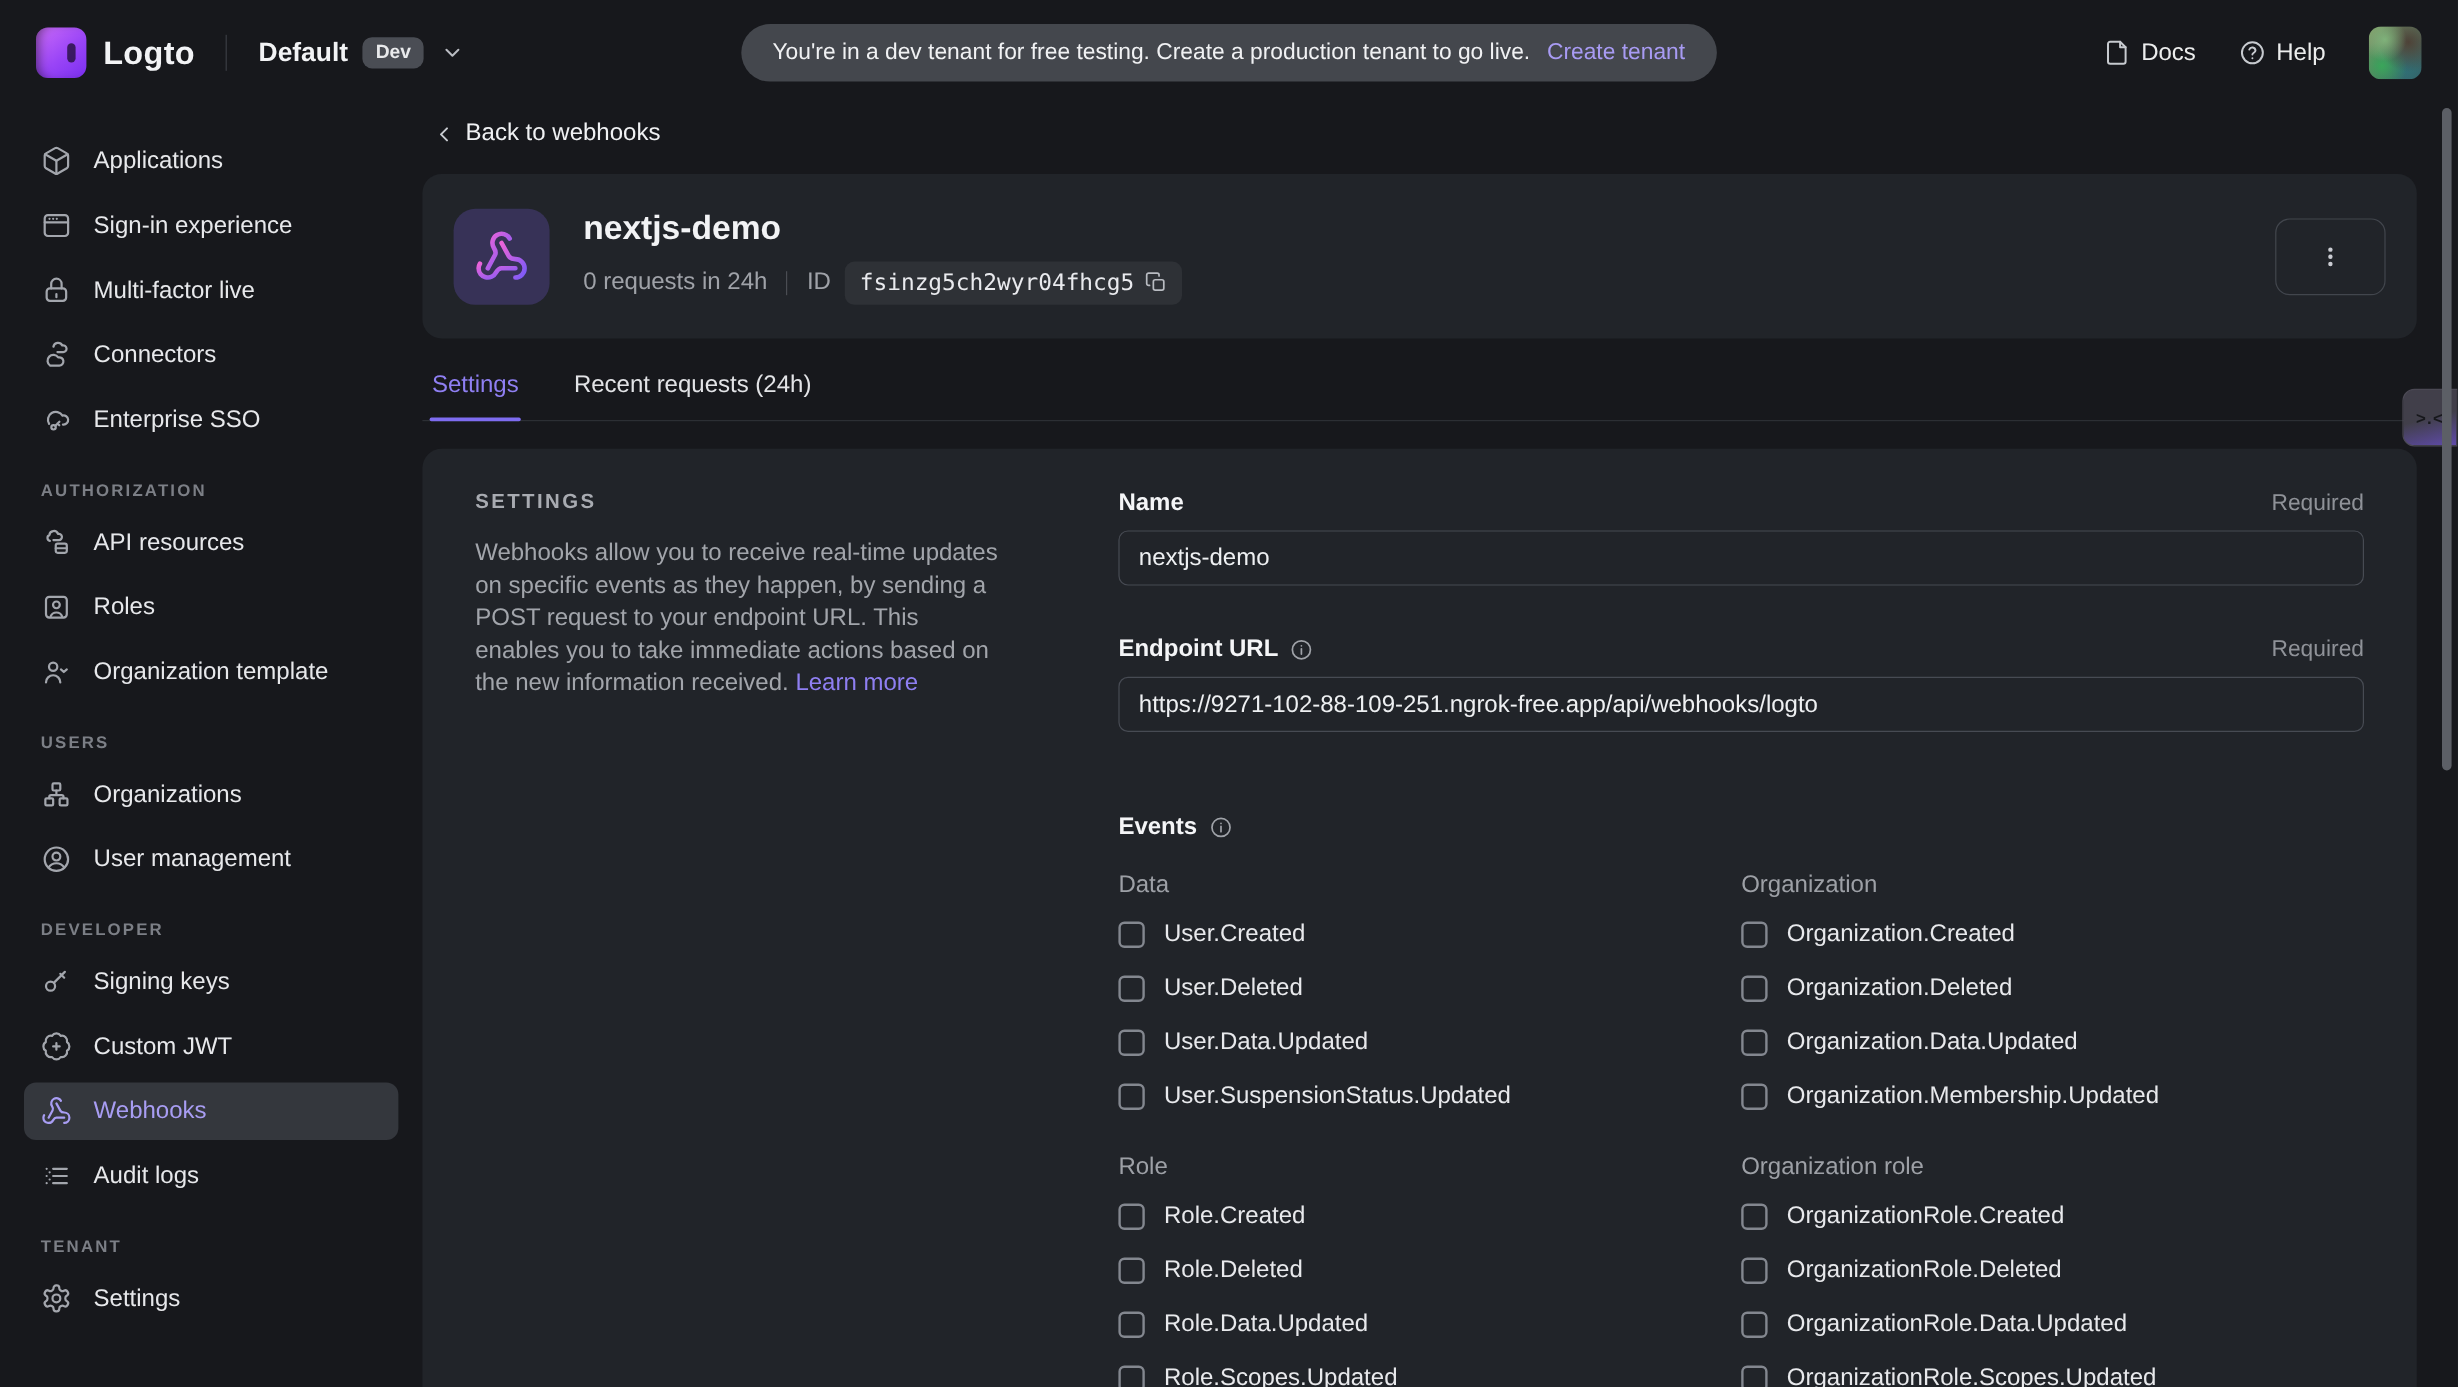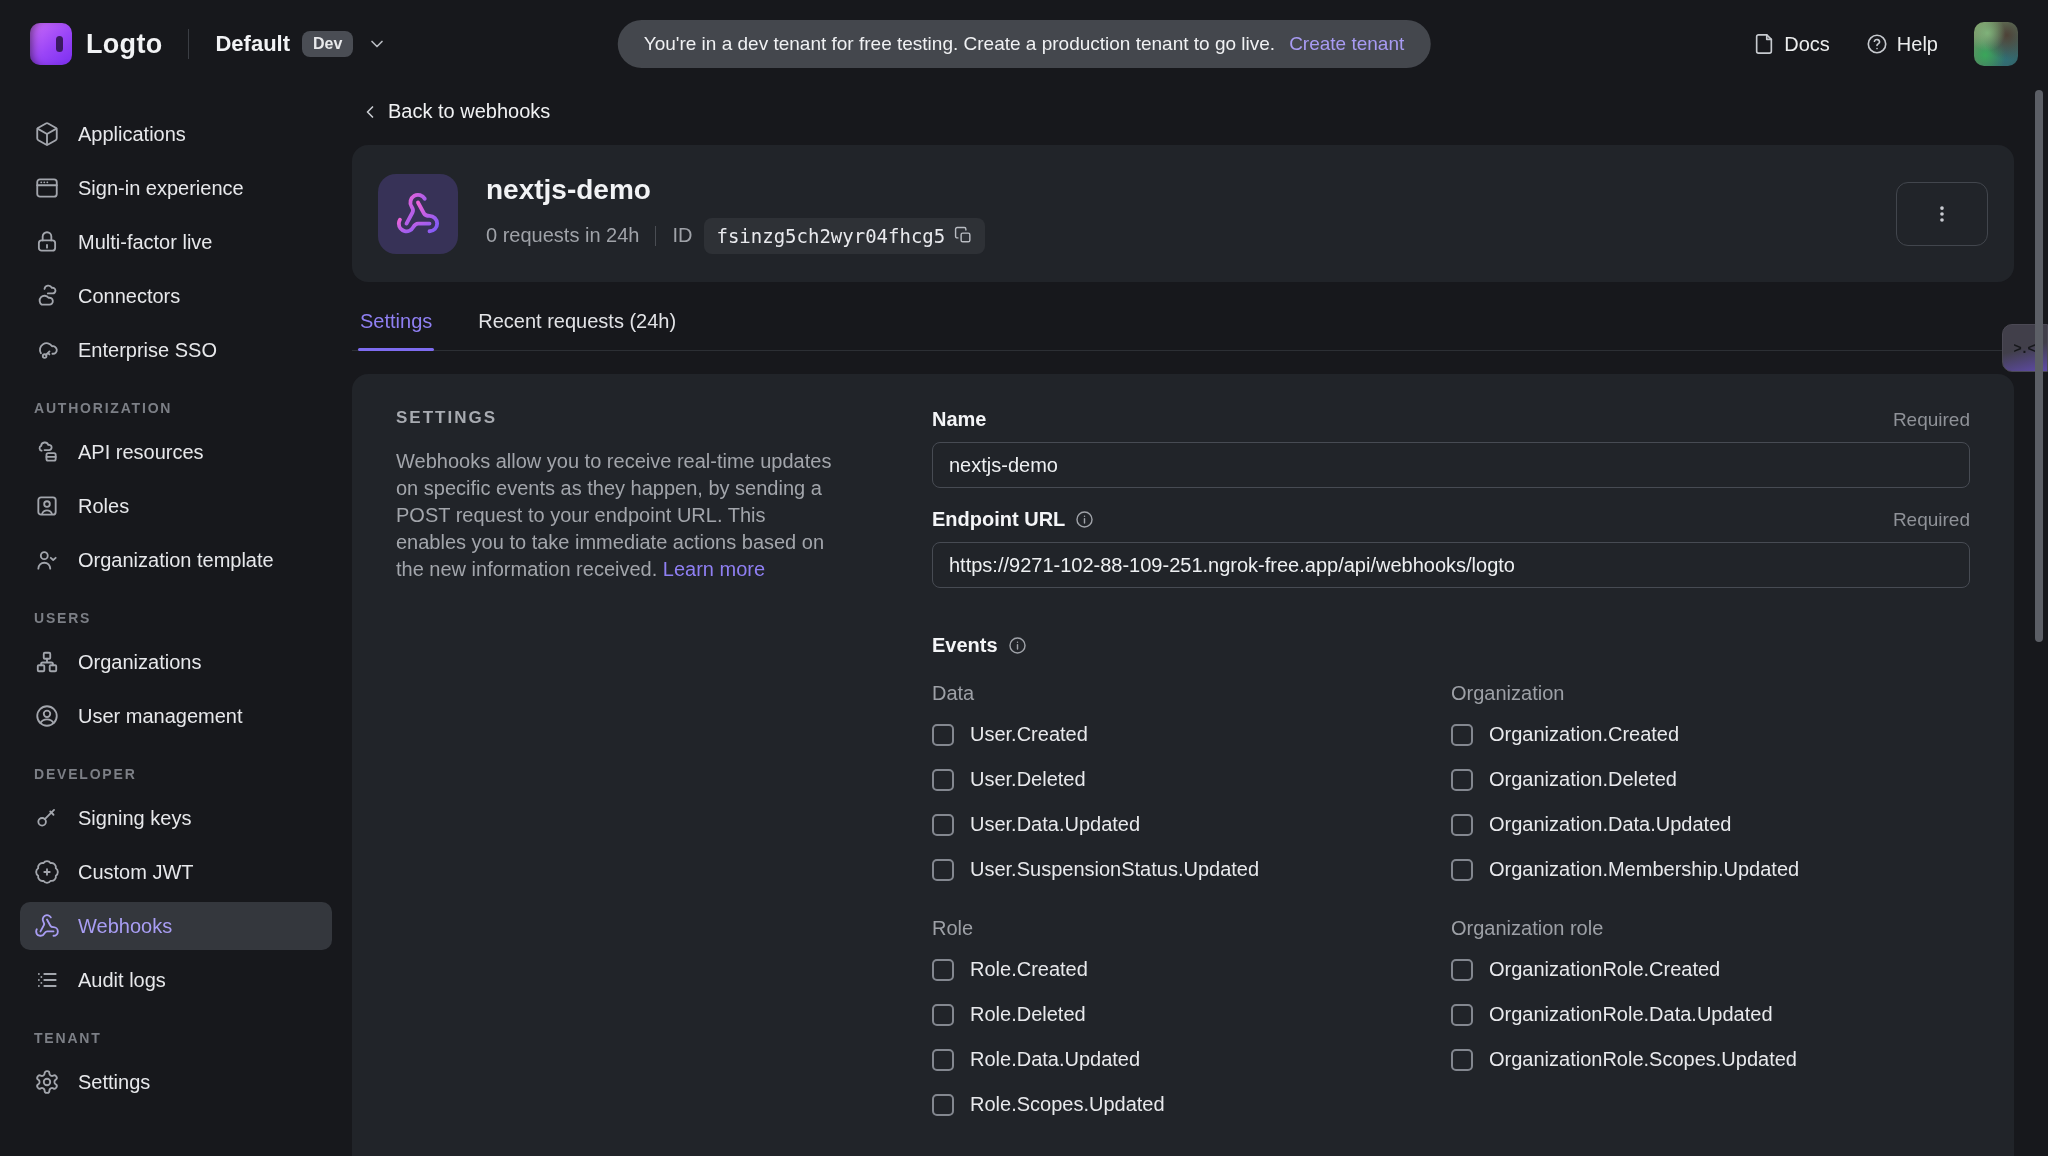--- a/index.html
+++ b/index.html
@@ -118,22 +118,22 @@
   .form-col { flex:1; margin-left:96px; }
   .field-head { display:flex; justify-content:space-between; align-items:center; }
   .field-label { font-size:20px; font-weight:600; color:#f4f5f7; display:flex; align-items:center; gap:10px; }
   .field-label svg, .events-head svg { color:#9fa2a8; }
   .required { font-size:19px; color:#8f9298; }
   .text-input {
     margin-top:11px; width:100%; height:46px; background:transparent;
     border:1px solid #474b53; border-radius:8px; padding:0 16px;
     font-size:20px; color:#eef0f2; font-family:"Liberation Sans", sans-serif; outline:none;
   }
-  .field + .field { margin-top:20px; }
-  .events-head { margin-top:46px; display:flex; align-items:center; gap:10px;
+  .field + .field { margin-top:42px; }
+  .events-head { margin-top:68px; display:flex; align-items:center; gap:10px;
     font-size:20px; font-weight:600; color:#f4f5f7; }
   .events-grid { display:grid; grid-template-columns:1fr 1fr; }
   .group-name { font-size:20px; color:#9da0a6; margin:25px 0 7px; }
   .event-row { display:flex; align-items:center; gap:16px; height:45px; cursor:pointer; }
   .checkbox { width:22px; height:22px; border:2px solid #83878f; border-radius:5px; flex-shrink:0; }
   .event-label { font-size:20px; color:#e8e9ec; }
 
   
   .scrollbar-thumb { position:absolute; right:5px; top:90px; width:8px; height:552px;
     border-radius:4px; background:#5c5f66; z-index:6; cursor:pointer; }
@@ -518,20 +518,24 @@
           </div>
 
           <div class="event-group">
             <div class="group-name">Organization role</div>
             <div class="event-row">
               <span class="checkbox"></span>
               <span class="event-label">OrganizationRole.Created</span>
             </div>
             <div class="event-row">
               <span class="checkbox"></span>
+              <span class="event-label">OrganizationRole.Deleted</span>
+            </div>
+            <div class="event-row">
+              <span class="checkbox"></span>
               <span class="event-label">OrganizationRole.Data.Updated</span>
             </div>
             <div class="event-row">
               <span class="checkbox"></span>
               <span class="event-label">OrganizationRole.Scopes.Updated</span>
             </div>
           </div>
 
           <div class="event-group">
             

